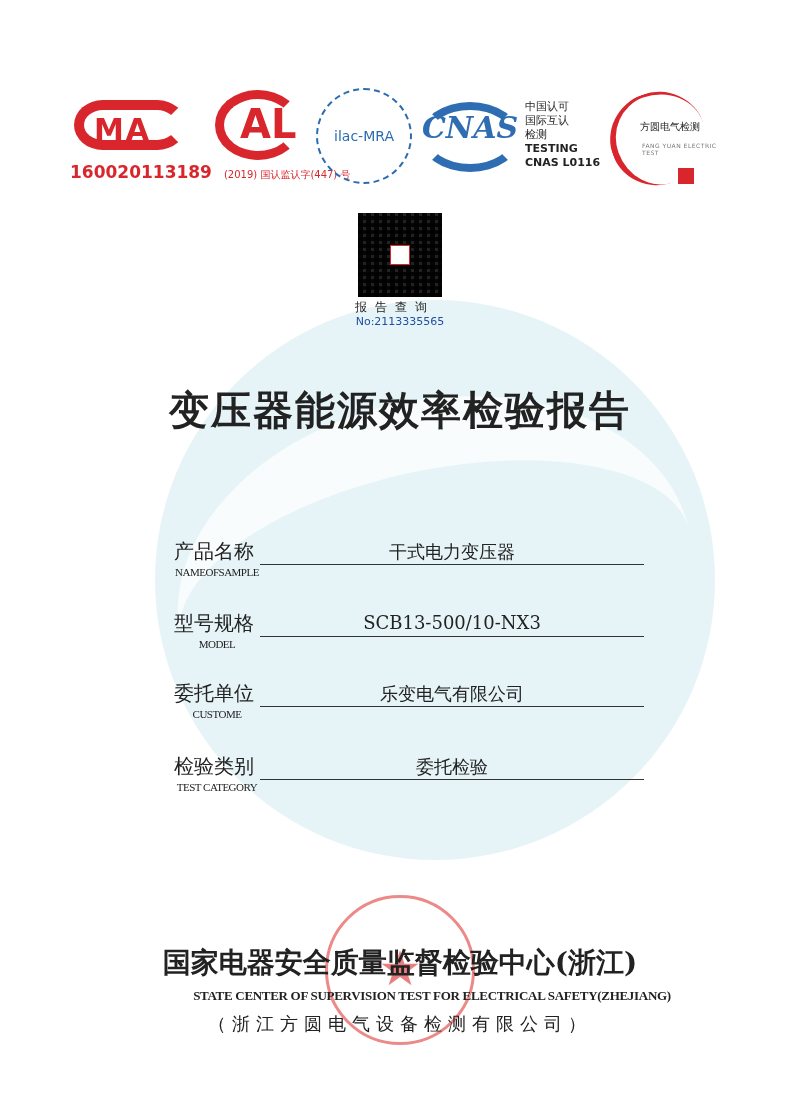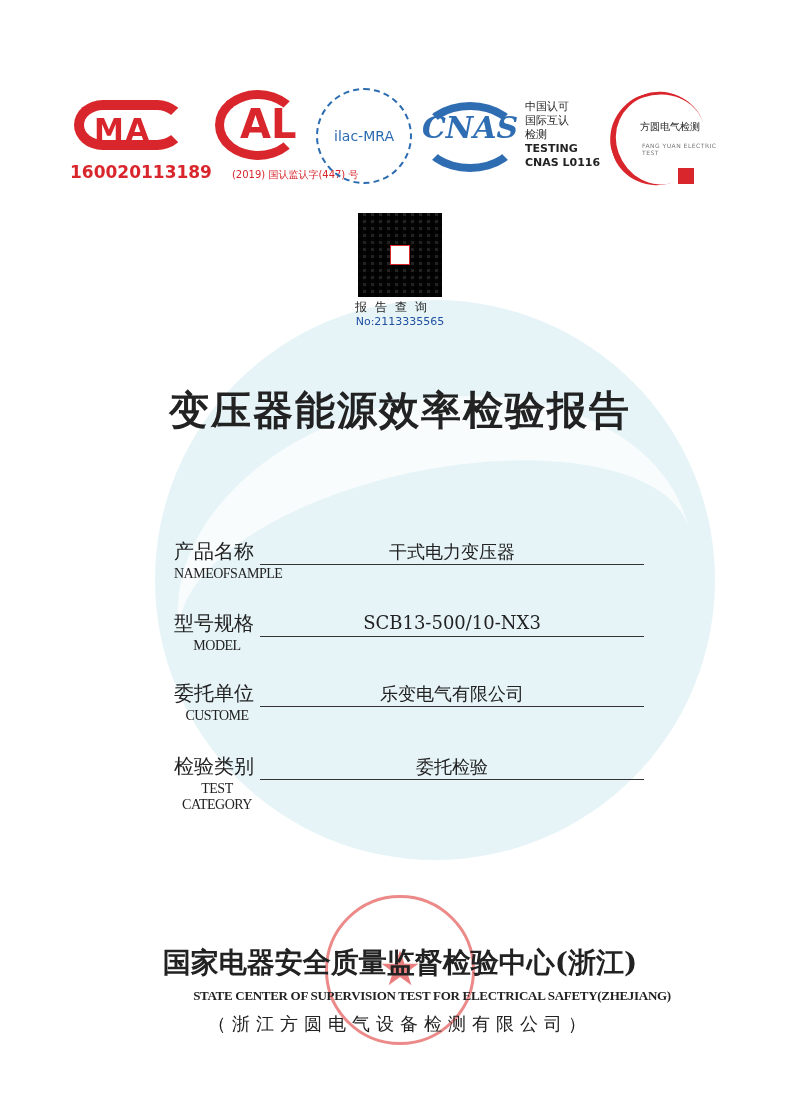--- a/index.html
+++ b/index.html
@@ -13,21 +13,21 @@
   .cma { position:absolute; left:4px; top:10px; width:112px; height:50px; border:10px solid #d9262c;
          border-right-color:transparent; border-radius:30px/26px; box-sizing:border-box; }
   .cma span { position:absolute; left:10px; top:2px; font-family:"DejaVu Sans", sans-serif; font-weight:bold;
               font-size:30px; color:#d9262c; letter-spacing:2px;text-align:right; }
   .cal { position:absolute; left:145px; top:0px; width:86px; height:70px; border:9px solid #d9262c;
          border-right-color:transparent; border-radius:50%; box-sizing:border-box; }
   .cal span { position:absolute; left:16px; top:2px; font-family:"DejaVu Sans", sans-serif; font-weight:bold;
               font-size:40px; color:#d9262c; }
   .cma-no { position:absolute; left:0; top:72px; font-family:"DejaVu Sans", sans-serif; font-weight:bold;
             font-size:17px; color:#d9262c; }
-  .cma-no small { font-size:10px; font-weight:normal; margin-left:20px; }
+  .cma-no small { font-size:10px; font-weight:normal; margin-left:12px; }
   .ilac { position:absolute; left:246px; top:-2px; width:96px; height:96px; border-radius:50%;
           border:2px dashed #2b6cb0; box-sizing:border-box; display:flex; align-items:center; justify-content:center; }
   .ilac span { font-family:"DejaVu Sans", sans-serif; font-size:14px; color:#2b6cb0; }
   .cnas { position:absolute; left:350px; top:12px; width:100px; height:70px; border-radius:50%;
           border:8px solid #2f6db3; border-left-color:transparent; border-right-color:transparent; box-sizing:border-box;
           display:flex; justify-content:center; }
   .cnas span { font-family:"DejaVu Serif", serif; font-style:italic; font-weight:bold; font-size:30px; color:#2f6db3; }
   .cnas-text { position:absolute; left:455px; top:10px; font-family:"DejaVu Sans", sans-serif; font-size:11px;
                color:#222; line-height:14px; }
   .cnas-text b { display:block; font-size:11px; }
@@ -45,21 +45,21 @@
               font-size:12px; letter-spacing:8px; color:#222; }
   .qr-no { position:absolute; left:345px; top:315px; width:110px; text-align:center; font-family:"DejaVu Sans", sans-serif;
            font-size:11px; color:#1f4fa0; }
 
   .title { position:absolute; left:0; top:383px; width:800px; text-align:center; font-family:"DejaVu Sans", sans-serif;
            font-weight:bold; font-size:40px; letter-spacing:2px; color:#222; }
 
   .field { position:absolute; left:174px; width:470px; height:50px; }
   .field .label-cn { position:absolute; left:0; top:0; font-size:20px; color:#222; }
   .field .label-en { position:absolute; left:0; top:28px; width:86px; text-align:center; font-family:"Liberation Serif", serif;
-                     font-size:14px; color:#222; letter-spacing:-0.5px; }
+                     font-size:11px; color:#222; letter-spacing:-0.5px; }
   .field .line { position:absolute; left:86px; right:0; top:26px; border-bottom:1.5px solid #333; }
   .field .value { position:absolute; left:86px; right:0; top:2px; text-align:center; font-size:18px; color:#222; }
 
   .org-cn { position:absolute; left:0; top:944px; width:800px; text-align:center; font-size:28px; color:#222; font-weight:bold; }
   .org-en { position:absolute; left:0; top:988px; width:800px; text-align:center; font-family:"Liberation Serif", serif;
             font-weight:bold; font-size:13px; color:#222; letter-spacing:-0.3px;padding-left:32px; }
   .org-sub { position:absolute; left:0; top:1012px; width:800px; text-align:center; font-size:18px; color:#222; letter-spacing:6px; }
   .stamp { position:absolute; left:325px; top:895px; width:150px; height:150px; border-radius:50%; border:3px solid rgba(220,40,40,0.55); box-sizing:border-box; }
   .stamp-star { position:absolute; left:0; top:42px; width:144px; text-align:center; font-size:48px; color:rgba(220,40,40,0.6); }
 </style>

